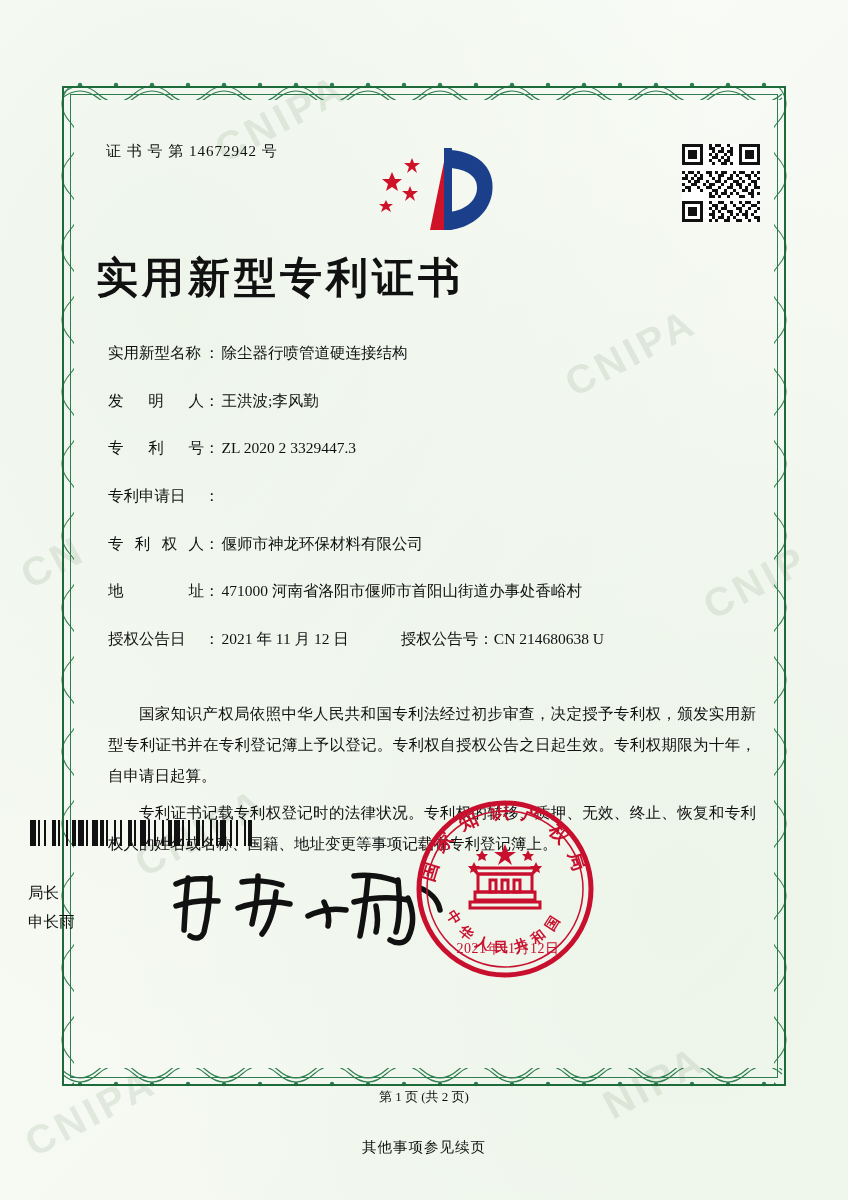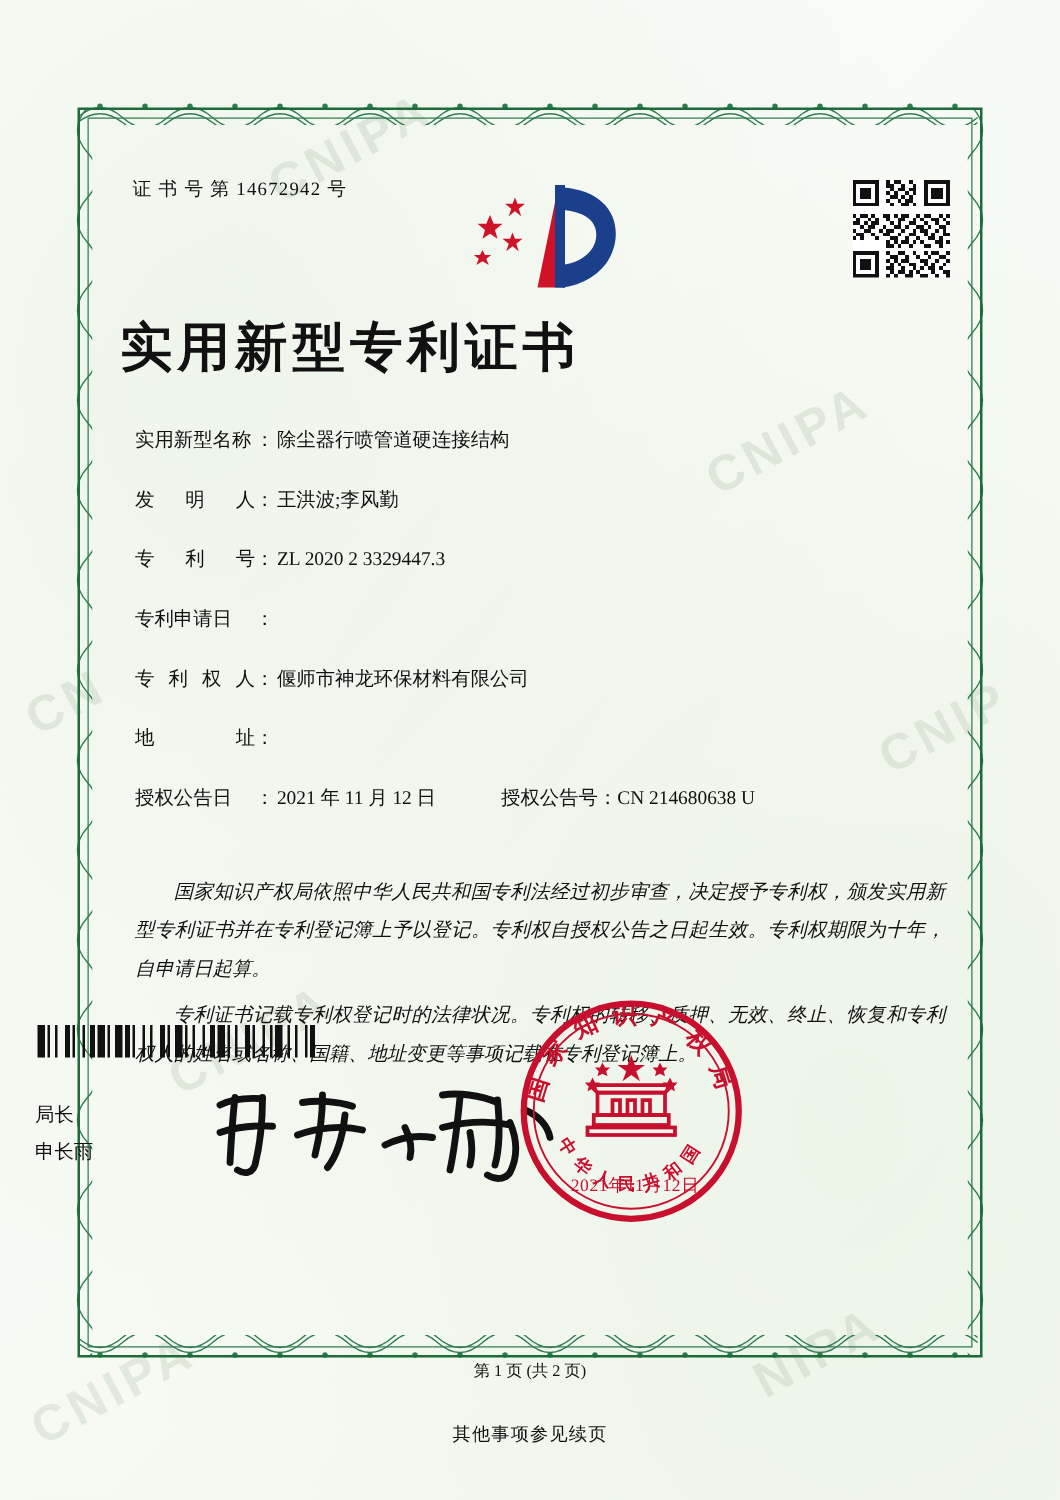--- a/index.html
+++ b/index.html
@@ -165,21 +165,20 @@
     left: 12px; top: 578px;
     width: 648px;
     font-size: 15.5px;
     color: #111;
     line-height: 2.0;
     text-align: justify;
   }
   #paras p {
     margin: 0 0 6px 0;
     text-indent: 31px;
-    font-style: italic;
   }
 
   
   #barcode {
     position: absolute;
     left: 30px; top: 820px;
     width: 222px; height: 26px;
   }
   #barcode i {
     position: absolute;
@@ -553,20 +552,21 @@
           </span>
           <span class="field-sep">：</span>
           <span class="field-value">偃师市神龙环保材料有限公司</span>
         </div>
         <div class="field-row">
           <span class="field-label spread">
             <span>地</span>
             <span>址</span>
           </span>
           <span class="field-sep">：</span>
+          <span class="field-value">471000 河南省洛阳市偃师市首阳山街道办事处香峪村</span>
         </div>
         <div class="field-row dual">
           <span class="field-label">授权公告日</span>
           <span class="field-sep">：</span>
           <span class="field-value">2021 年 11 月 12 日</span>
           <span class="second-label">授权公告号：</span>
           <span>CN 214680638 U</span>
         </div>
       </div>
 

